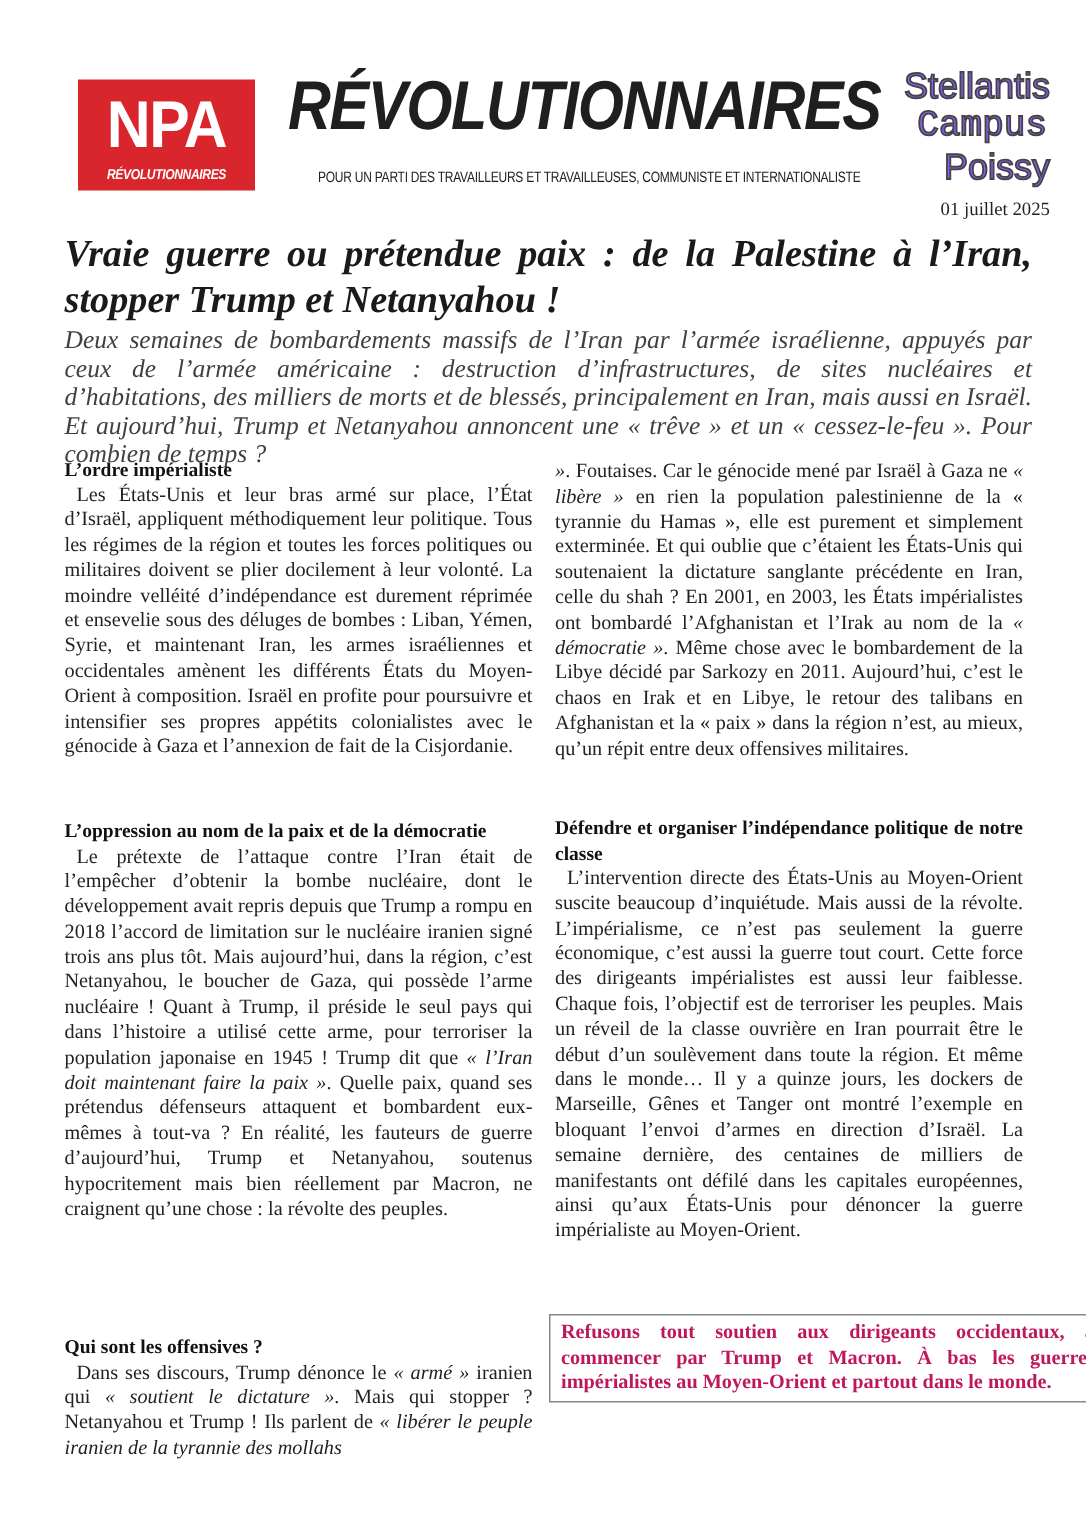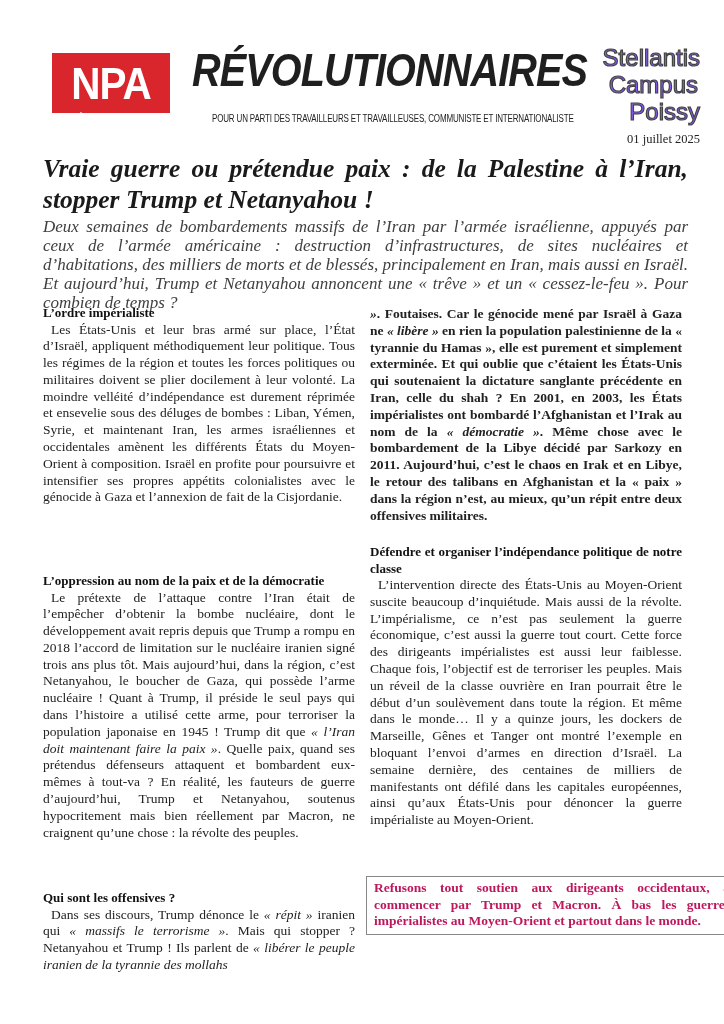--- a/index.html
+++ b/index.html
@@ -1,21 +1,21 @@
 <!DOCTYPE html>
 <html><head>
   <meta charset="utf-8">
   <style>
     * { box-sizing: border-box; margin: 0; padding: 0; }
     html, body { width: 724px; height: 1024px; background: #ffffff; overflow: hidden; }
     body { position: relative; font-family: "Liberation Serif", serif; color: #1a1a1a; }
 
     .header { position: absolute; left: 0; top: 0; width: 724px; height: 150px; }
     .logo {
-      position: absolute; left: 52px; top: 53px; width: 118px; height: 60px;
+      position: absolute; left: 52px; top: 53px; width: 118px; height: 74px;
       background: #d9262c; color: #fff; text-align: center;
     }
     .logo-npa {
       font-family: "Liberation Sans", sans-serif; font-weight: bold;
       font-size: 44px; line-height: 46px; letter-spacing: -1px; margin-top: 8px;
       transform: scaleX(0.92);
     }
     .logo-sub {
       font-family: "Liberation Sans", sans-serif; font-weight: bold; font-style: italic;
       font-size: 9.5px; letter-spacing: -0.3px; margin-top: 4px;
@@ -31,21 +31,21 @@
       position: absolute; left: 212px; top: 113px;
       font-family: "Liberation Sans", sans-serif; font-size: 10px; color: #222;
       transform: scaleX(0.8); transform-origin: left center; white-space: nowrap;
       letter-spacing: -0.2px;
     }
     .location {
       position: absolute; right: 24px; top: 44px; text-align: right;
       font-family: "Liberation Sans", sans-serif; font-size: 24px; line-height: 27px;
       color: #8b5cf6; -webkit-text-stroke: 1.2px #444;
     }
-    .location div:nth-child(2) { margin-right: 2px; }
+    .location div:nth-child(2) { margin-right: 2px; font-family: Liberation Mono, monospace; }
     .date {
       position: absolute; right: 24px; top: 132px;
       font-family: "Liberation Serif", serif; font-size: 12.5px; color: #222;
     }
 
     .headline {
       position: absolute; left: 43px; top: 153px; width: 645px;
       font-family: Liberation Serif, serif; font-weight: bold; font-style: italic;
       font-size: 25.5px; line-height: 31px; text-align: justify; color: #1a1a1a;
       text-align-last: left;
@@ -98,31 +98,31 @@
 </div>
 
 <h1 class="headline">Vraie guerre ou prétendue paix : de la Palestine à l’Iran, stopper Trump et Netanyahou !</h1>
 <p class="intro">Deux semaines de bombardements massifs de l’Iran par l’armée israélienne, appuyés par ceux de l’armée américaine : destruction d’infrastructures, de sites nucléaires et d’habitations, des milliers de morts et de blessés, principalement en Iran, mais aussi en Israël. Et aujourd’hui, Trump et Netanyahou annoncent une « trêve » et un « cessez-le-feu ». Pour combien de temps ?</p>
 
 <div class="col col-left" style="top:305px;">
   <div class="section-title">L’ordre impérialiste</div>
   <p class="para">Les États-Unis et leur bras armé sur place, l’État d’Israël, appliquent méthodiquement leur politique. Tous les régimes de la région et toutes les forces politiques ou militaires doivent se plier docilement à leur volonté. La moindre velléité d’indépendance est durement réprimée et ensevelie sous des déluges de bombes : Liban, Yémen, Syrie, et maintenant Iran, les armes israéliennes et occidentales amènent les différents États du Moyen-Orient à composition. Israël en profite pour poursuivre et intensifier ses propres appétits colonialistes avec le génocide à Gaza et l’annexion de fait de la Cisjordanie.</p>
 </div>
 
-<div class="col col-left" style="top:573px;">
+<div class="col col-left" style="top:546px;">
   <div class="section-title">L’oppression au nom de la paix et de la démocratie</div>
   <p class="para"><span>Le prétexte de l’attaque contre l’Iran était de l’empêcher d’obtenir la bombe nucléaire, dont le développement avait repris depuis que Trump a rompu en 2018 l’accord de limitation sur le nucléaire iranien signé trois ans plus tôt. Mais aujourd’hui, dans la région, c’est Netanyahou, le boucher de Gaza, qui possède l’arme nucléaire ! Quant à Trump, il préside le seul pays qui dans l’histoire a utilisé cette arme, pour terroriser la population japonaise en 1945 ! Trump dit que </span><i>« l’Iran doit maintenant faire la paix »</i><span>. Quelle paix, quand ses prétendus défenseurs attaquent et bombardent eux-mêmes à tout-va ? En réalité, les fauteurs de guerre d’aujourd’hui, Trump et Netanyahou, soutenus hypocritement mais bien réellement par Macron, ne craignent qu’une chose : la révolte des peuples.</span></p>
 </div>
 
 <div class="col col-left" style="top:890px;">
   <div class="section-title">Qui sont les offensives ?</div>
-  <p class="para"><span>Dans ses discours, Trump dénonce le </span><i>« répit »</i><span> iranien qui </span><i>« massifs le terrorisme »</i><span>. Mais qui stopper ? Netanyahou et Trump ! Ils parlent de </span><i>« libérer le peuple iranien de la tyrannie des mollahs</i></p>
+  <p class="para"><span>Dans ses discours, Trump dénonce le </span><i>« armé »</i><span> iranien qui </span><i>« soutient le dictature »</i><span>. Mais qui stopper ? Netanyahou et Trump ! Ils parlent de </span><i>« libérer le peuple iranien de la tyrannie des mollahs</i></p>
 </div>
 
-<div class="col col-right" style="top:306px;font-weight:bold;">
+<div class="col col-right" style="top:306px;">
   <p class="para noindent"><i>»</i><span>. Foutaises. Car le génocide mené par Israël à Gaza ne </span><i>« libère »</i><span> en rien la population palestinienne de la « tyrannie du Hamas », elle est purement et simplement exterminée. Et qui oublie que c’étaient les États-Unis qui soutenaient la dictature sanglante précédente en Iran, celle du shah ? En 2001, en 2003, les États impérialistes ont bombardé l’Afghanistan et l’Irak au nom de la </span><i>« démocratie »</i><span>. Même chose avec le bombardement de la Libye décidé par Sarkozy en 2011. Aujourd’hui, c’est le chaos en Irak et en Libye, le retour des talibans en Afghanistan et la « paix » dans la région n’est, au mieux, qu’un répit entre deux offensives militaires.</span></p>
 </div>
 
 <div class="col col-right" style="top:544px;">
   <div class="section-title">Défendre et organiser l’indépendance politique de notre classe</div>
   <p class="para">L’intervention directe des États-Unis au Moyen-Orient suscite beaucoup d’inquiétude. Mais aussi de la révolte. L’impérialisme, ce n’est pas seulement la guerre économique, c’est aussi la guerre tout court. Cette force des dirigeants impérialistes est aussi leur faiblesse. Chaque fois, l’objectif est de terroriser les peuples. Mais un réveil de la classe ouvrière en Iran pourrait être le début d’un soulèvement dans toute la région. Et même dans le monde… Il y a quinze jours, les dockers de Marseille, Gênes et Tanger ont montré l’exemple en bloquant l’envoi d’armes en direction d’Israël. La semaine dernière, des centaines de milliers de manifestants ont défilé dans les capitales européennes, ainsi qu’aux États-Unis pour dénoncer la guerre impérialiste au Moyen-Orient.</p>
 </div>
 
 <div class="callout">Refusons tout soutien aux dirigeants occidentaux, à commencer par Trump et Macron. À bas les guerres impérialistes au Moyen-Orient et partout dans le monde.</div>
 

